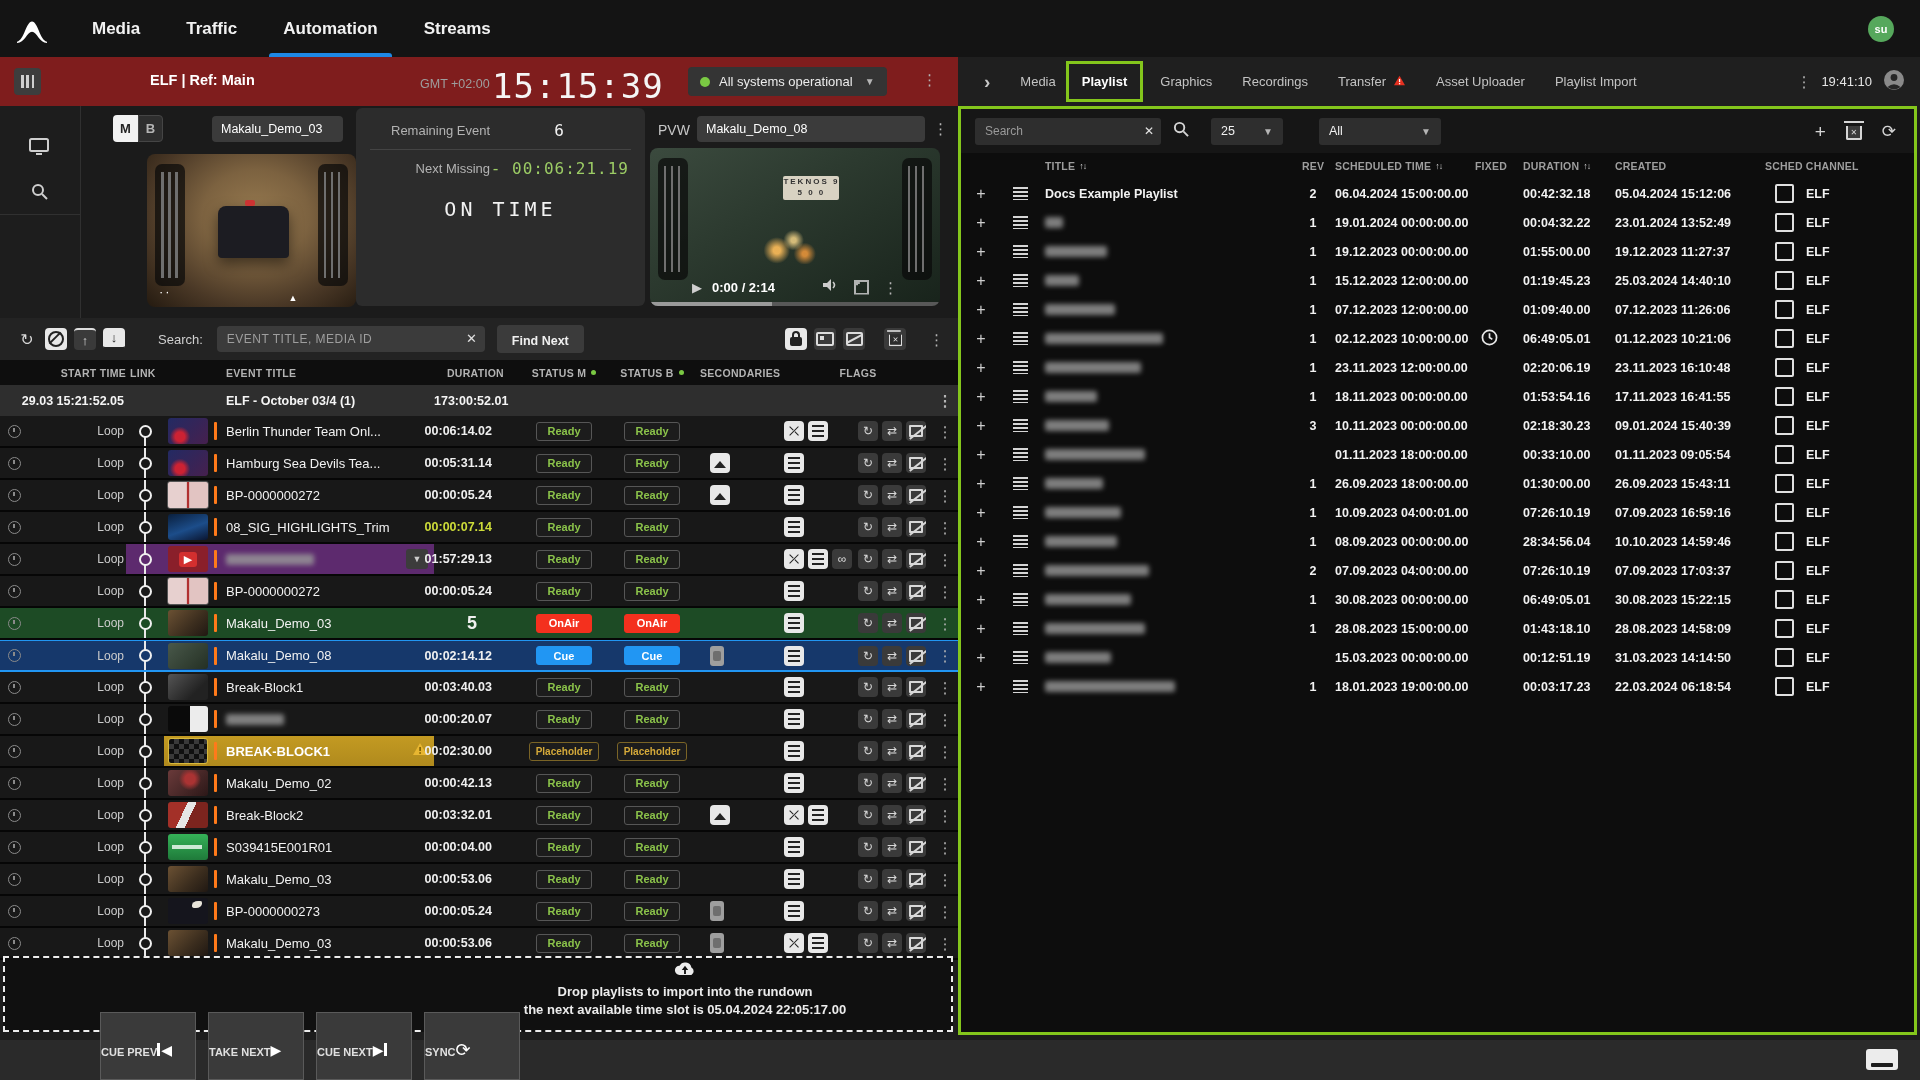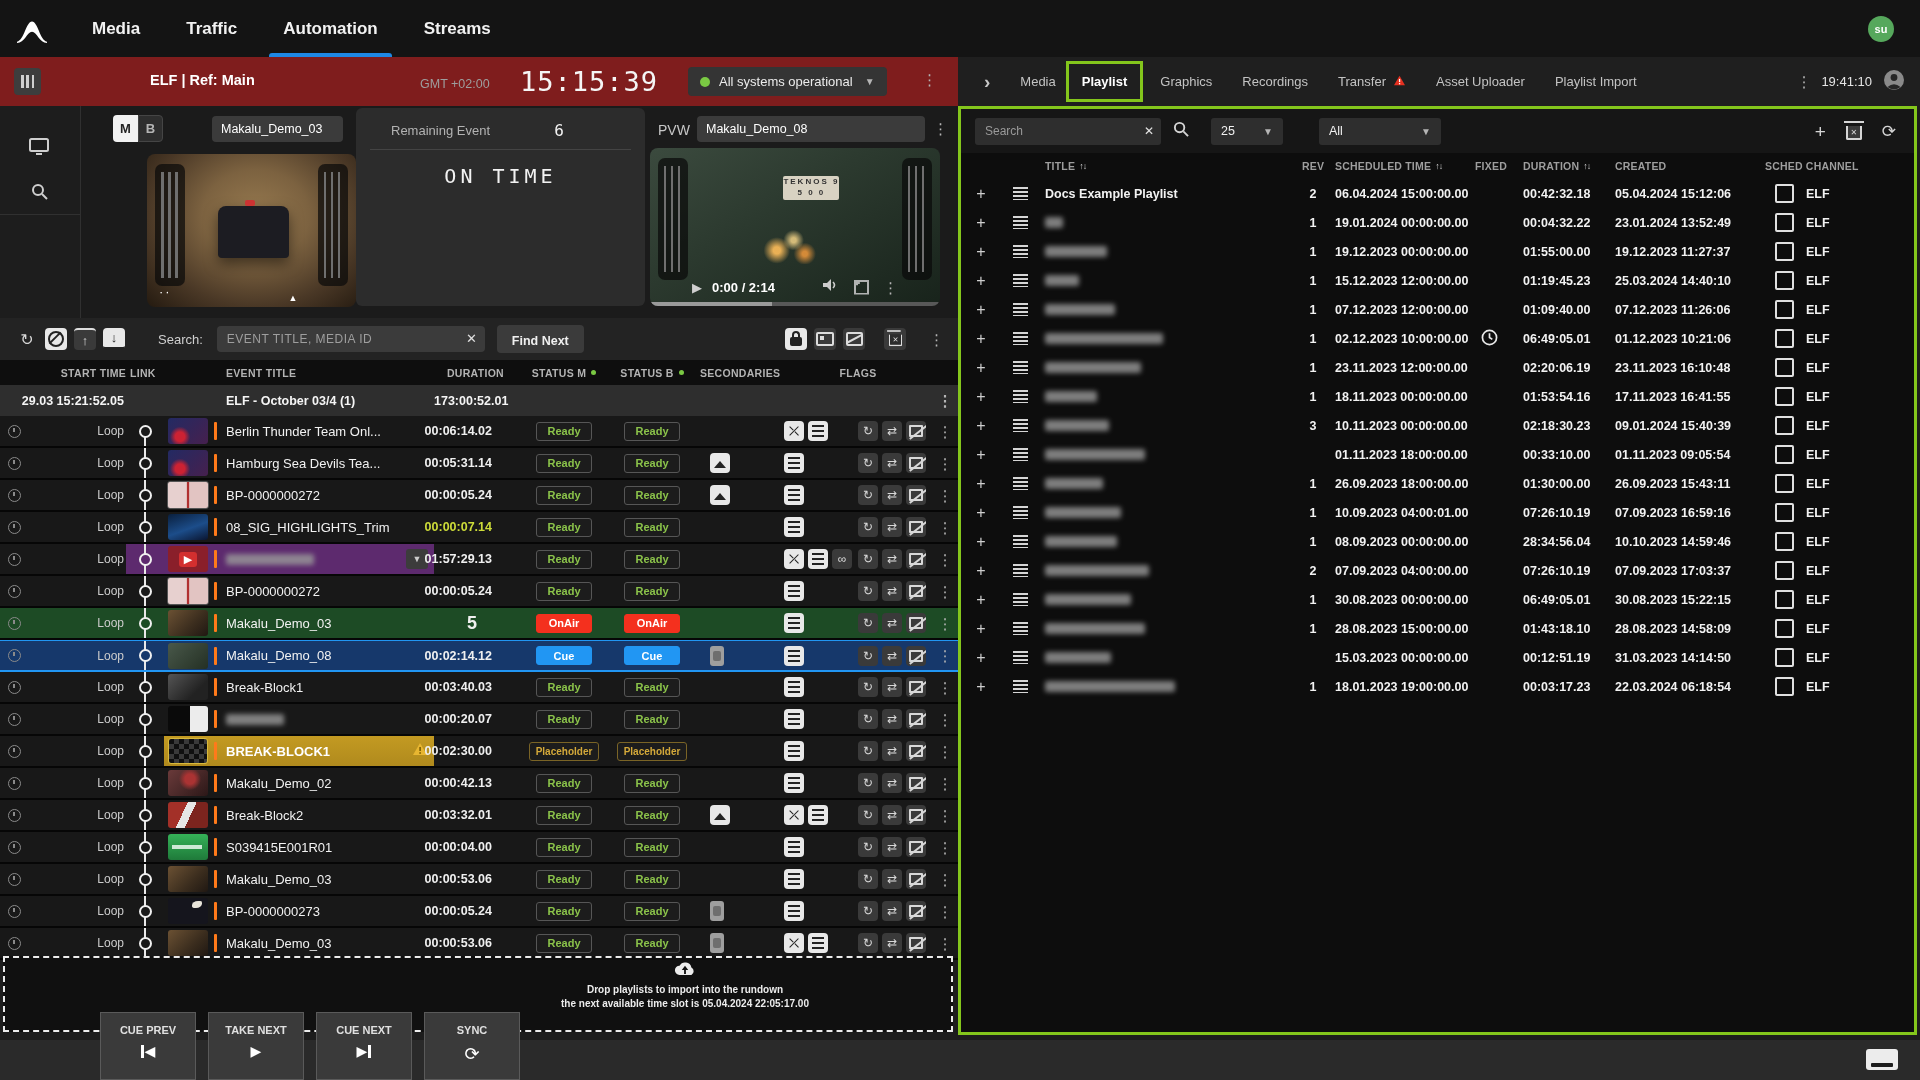--- a/index.html
+++ b/index.html
@@ -19,21 +19,21 @@
   .nav-avatar{margin-left:auto;margin-right:26px;width:26px;height:26px;border-radius:50%;background:#56a85c;
            color:#fff;font-size:11px;font-weight:700;display:flex;align-items:center;justify-content:center;cursor:pointer}
 
   
   .lheader{position:absolute;left:0;top:57px;width:958px;height:49px;background:#7f1d1d;border-bottom:1px solid #000}
   .hgrid{position:absolute;left:14px;top:11px;width:27px;height:27px;background:#3d3d3d;border-radius:4px;cursor:pointer}
   .hgrid::before{content:"";position:absolute;left:7px;top:7px;width:13px;height:13px;
        background:repeating-linear-gradient(90deg,#cfcfcf 0 2.5px,transparent 2.5px 5.5px)}
   .lh-title{position:absolute;left:150px;top:15px;font-size:14.5px;font-weight:700;color:#fff}
   .lh-gmt{position:absolute;left:420px;top:20px;font-size:12.5px;color:#9e9e9e}
-  .lh-clock{position:absolute;left:520px;top:9px;font-size:27px;color:#f5f5f5}
+  .lh-clock{position:absolute;left:492px;top:9px;font-size:34px;color:#f5f5f5}
   .lh-status{position:absolute;left:688px;top:10px;height:29px;background:#343434;border-radius:4px;
        display:flex;align-items:center;padding:0 12px;cursor:pointer}
   .statdot{width:10px;height:10px;border-radius:50%;background:#7ac943;margin-right:9px}
   .lh-status .lbl{font-size:13px;color:#ececec}
   .caret{color:#b5b5b5;font-size:10px;margin-left:12px}
   .lh-kebab{position:absolute;left:922px;top:15px}
 
   
   .lsidebar{position:absolute;left:0;top:106px;width:80px;height:212px;background:#1d1d1d;border-right:1px solid #303030}
   .sb-ic{position:absolute;left:26px;width:26px;height:26px;display:flex;align-items:center;justify-content:center;cursor:pointer}
@@ -211,23 +211,23 @@
   .th-news{background:linear-gradient(115deg,#a33028 0 38%,#e6e6e6 38% 55%,#7c241e 55%)}
   .th-greenlt{background:linear-gradient(#35b258,#1f7a3a);position:relative}
   .th-greenlt::after{content:"";position:absolute;left:4px;top:11px;width:30px;height:4px;background:#eaf7ee;opacity:.85}
   .th-sliver{background:#15151d;position:relative}
   .th-sliver::after{content:"";position:absolute;right:6px;top:3px;width:10px;height:7px;background:#e8e4da;border-radius:60% 20% 60% 30%}
 
   
   .dropzone{position:absolute;left:3px;top:956px;width:950px;height:76px;background:#101010;
       border:2px dashed #ececec;box-sizing:border-box;z-index:5}
   .dz-inner{position:absolute;left:440px;top:2px;width:480px;text-align:center}
-  .dz-line{font-size:10px;font-weight:700;color:#ececec;margin-top:3px}
+  .dz-line{font-size:13px;font-weight:700;color:#ececec;margin-top:3px}
   .transport{position:absolute;left:100px;top:1012px;display:flex;gap:12px;z-index:8}
-  .tbtn{width:94px;height:66px;background:#3a3a3a;border:1px solid #5a5a5a;display:flex;flex-direction:column;
+  .tbtn{width:94px;height:66px;background:#3a3a3a;border:1px solid #5a5a5a;display:flex;
       align-items:center;cursor:pointer}
   .tbtn .tlabel{font-size:11px;font-weight:700;color:#e0e0e0;margin-top:11px}
   .tbtn .ticon{margin-top:7px;color:#fff;font-size:14px;display:flex;align-items:center;gap:1px}
   .tbar{display:inline-block;width:3px;height:13px;background:#fff}
 
   
   .footer{position:absolute;left:0;top:1040px;width:1920px;height:40px;background:#2a2a2a;z-index:1}
   .kbd{position:absolute;right:22px;top:9px;width:32px;height:21px;background:#ececec;border-radius:3px;cursor:pointer}
   .kbd::after{content:"";position:absolute;left:5px;bottom:3px;right:5px;height:4px;background:#1d1d1d;border-radius:1px}
 
@@ -336,20 +336,24 @@
     <span class="vdots">··</span>
     <span class="vtri">▲</span>
   </div>
 
   <div class="timers" id="timers" style="display: flex; flex-direction: column;">
     <div class="tdiv" style="order:2"></div>
     <div class="ontime seg" style="order:9">ON TIME</div>
   <div class="trow" style="order: 1;">
         <span class="tl">Remaining Event</span>
         <span class="tv seg white center">6</span>
+      </div>
+      <div class="trow" style="order: 5;">
+        <span class="tl">Next Missing</span>
+        <span class="tv seg green">- 00:06:21.19</span>
       </div>
     </div>
 
   <span class="pvw-label">PVW</span>
   <input class="vinput pvw-input" readonly="" value="Makalu_Demo_08" style="">
   <span class="kebab pvw-kebab">⋮</span>
 
   <div class="video pvw-video">
     <div class="sign">TEKNOS 9 5 0 0</div>
     <div class="spark"></div>

